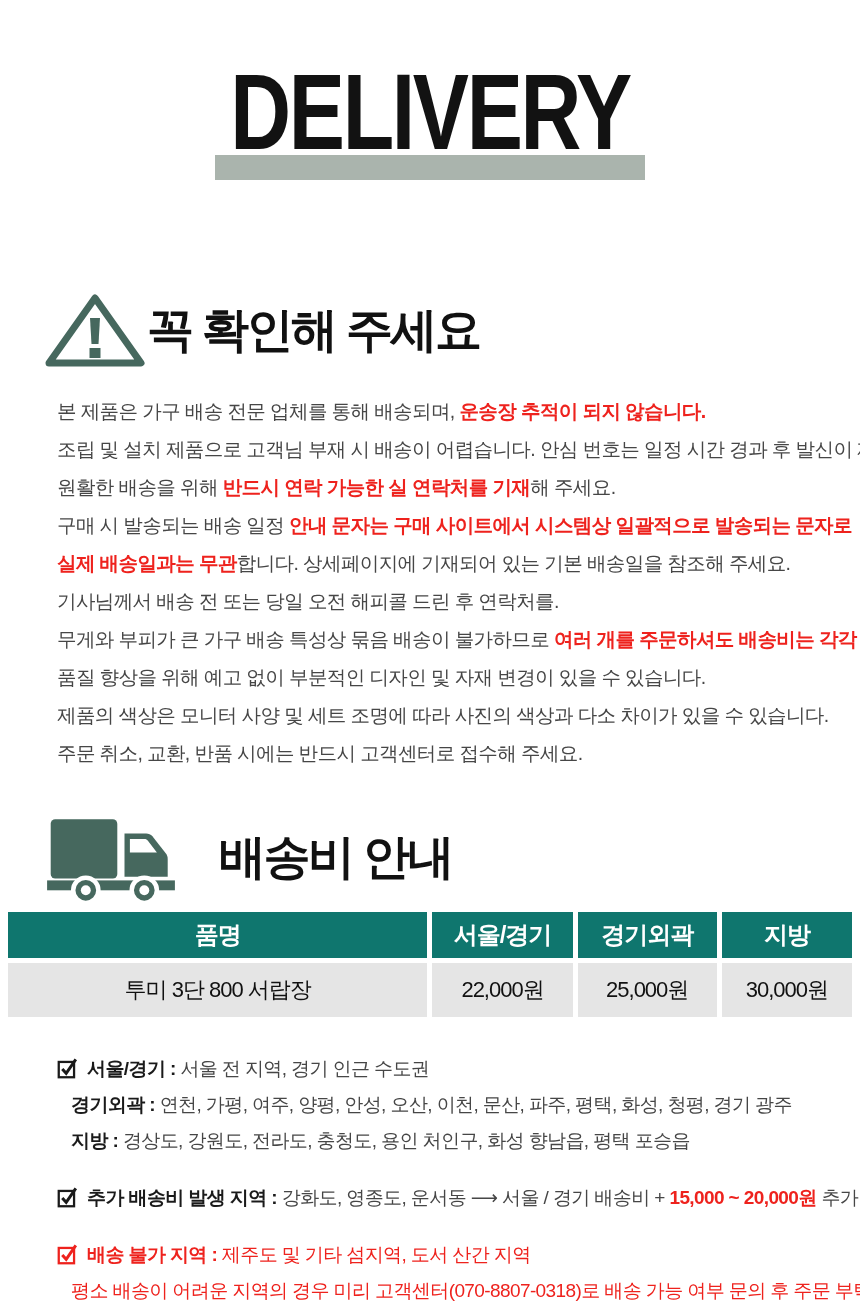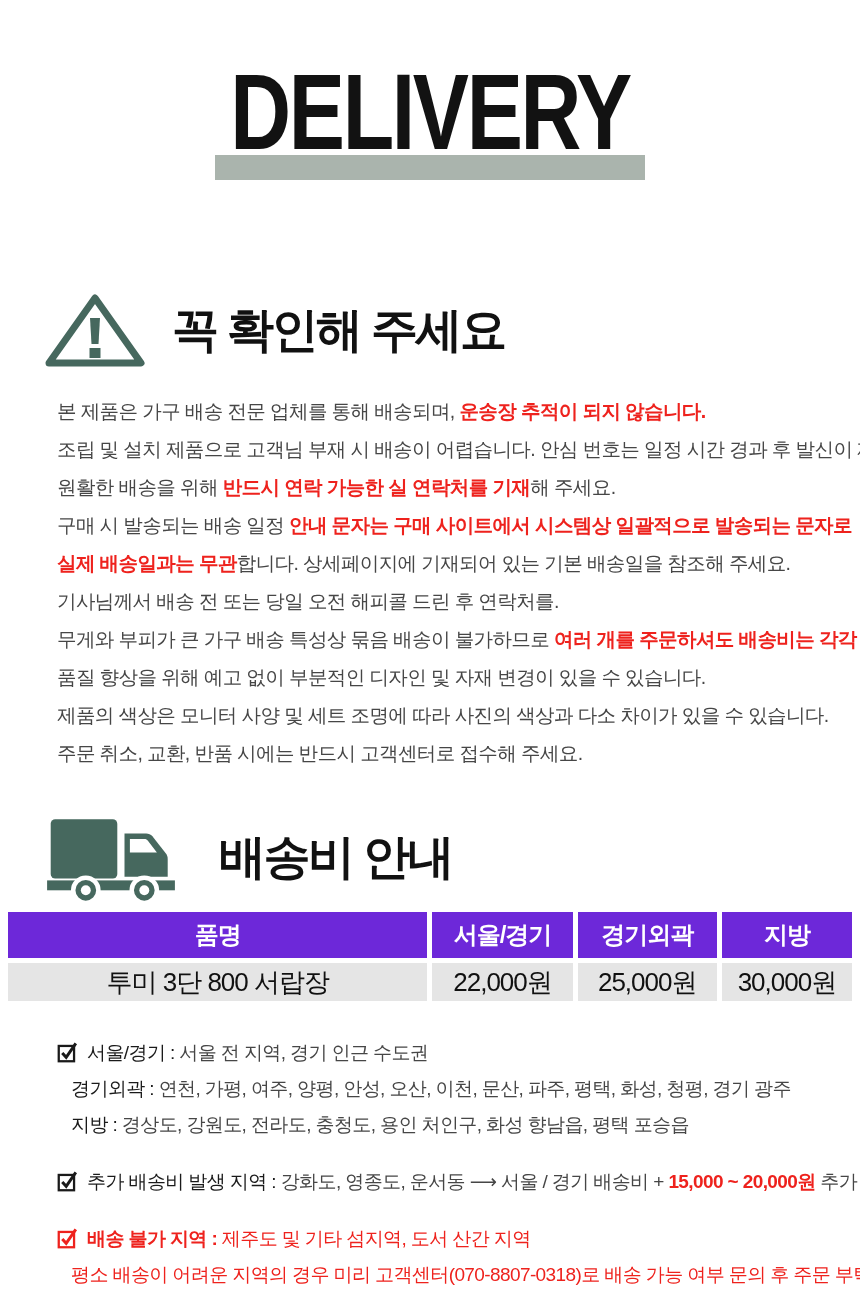--- a/index.html
+++ b/index.html
@@ -6,38 +6,38 @@
   body{width:860px;height:1308px;font-family:"Liberation Sans","DejaVu Sans",sans-serif;overflow:hidden;}
 
   
   .hero{position:relative;height:122px;margin-top:58px;text-align:center;}
   .hero-bar{position:absolute;left:50%;transform:translateX(-50%);bottom:0;width:430px;height:25px;background:#aab4ad;}
   .hero-title{position:absolute;top:0;left:0;width:100%;font-size:108px;line-height:1;font-weight:700;color:#121212;}
   .hero-title span{display:inline-block;transform:scaleX(0.78);transform-origin:center;letter-spacing:-3px;}
 
   
   .sec-head{display:flex;align-items:center;margin-left:43px;}
-  .sec-head.warn{margin-top:112px;gap:25px;}
+  .sec-head.warn{margin-top:112px;}
   .sec-head.ship{margin-top:40px;gap:40px;}
   .sec-title{font-size:47px;font-weight:800;color:#111;letter-spacing:-2.5px;}
 
   
   .notice{margin:24px 0 0 57px;font-size:19.5px;line-height:38px;letter-spacing:-0.6px;}
   .notice-line{white-space:nowrap;}
 
   .s-n{color:#464646;}
-  .s-b{color:#1a1a1a;font-weight:400;}
+  .s-b{color:#1a1a1a;font-weight:700;}
   .s-rb{color:#ee221d;font-weight:700;}
   .s-r{color:#ee221d;}
   .s-br{color:#ee221d;font-weight:700;}
 
   
   .fee-table{display:grid;grid-template-columns:422fr 141fr 140fr 131fr;gap:5px;margin:10px 8px 0 8px;}
-  .th{background:#6d28d9;color:#ffffff;font-size:24px;font-weight:700;height:46px;display:flex;align-items:center;justify-content:center;letter-spacing:-1px;}
-  .td{background:#e5e5e5;color:#111;font-size:26px;height:38px;display:flex;align-items:center;justify-content:center;letter-spacing:-1px;}
+  .th{background:#0f766e;color:#ffffff;font-size:24px;font-weight:700;height:46px;display:flex;align-items:center;justify-content:center;letter-spacing:-1px;}
+  .td{background:#e5e5e5;color:#111;font-size:22px;height:54px;display:flex;align-items:center;justify-content:center;letter-spacing:-1px;}
 
   
   .notes{margin:34px 0 0 57px;font-size:19px;line-height:36px;letter-spacing:-0.6px;}
   .note-group{margin-bottom:21px;}
   .note-line{white-space:nowrap;}
   .note-line.first{display:flex;align-items:flex-start;gap:9px;}
   .note-line.first .txt{flex:1;}
   .note-line.cont{padding-left:14px;}
   .cb{flex:0 0 auto;margin-top:7px;}
 

